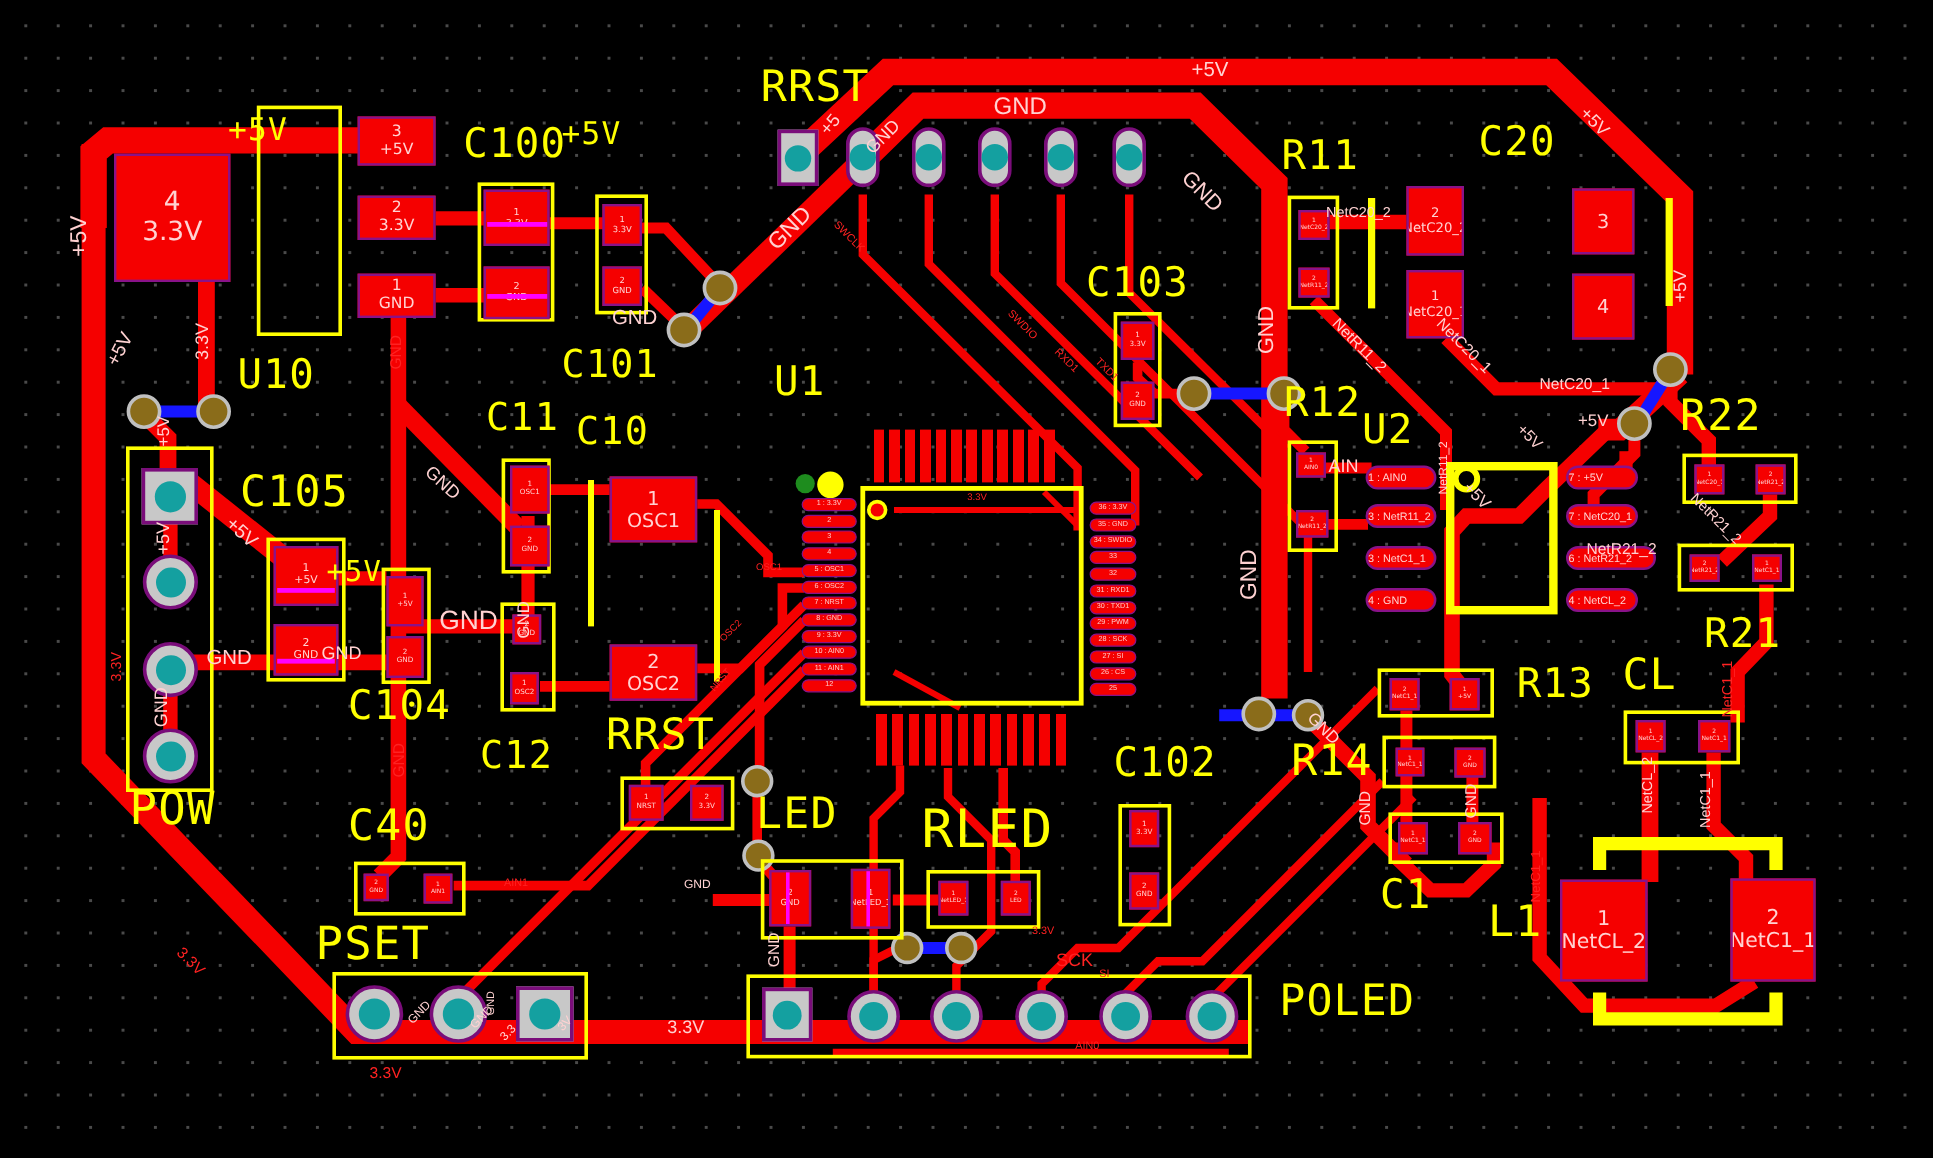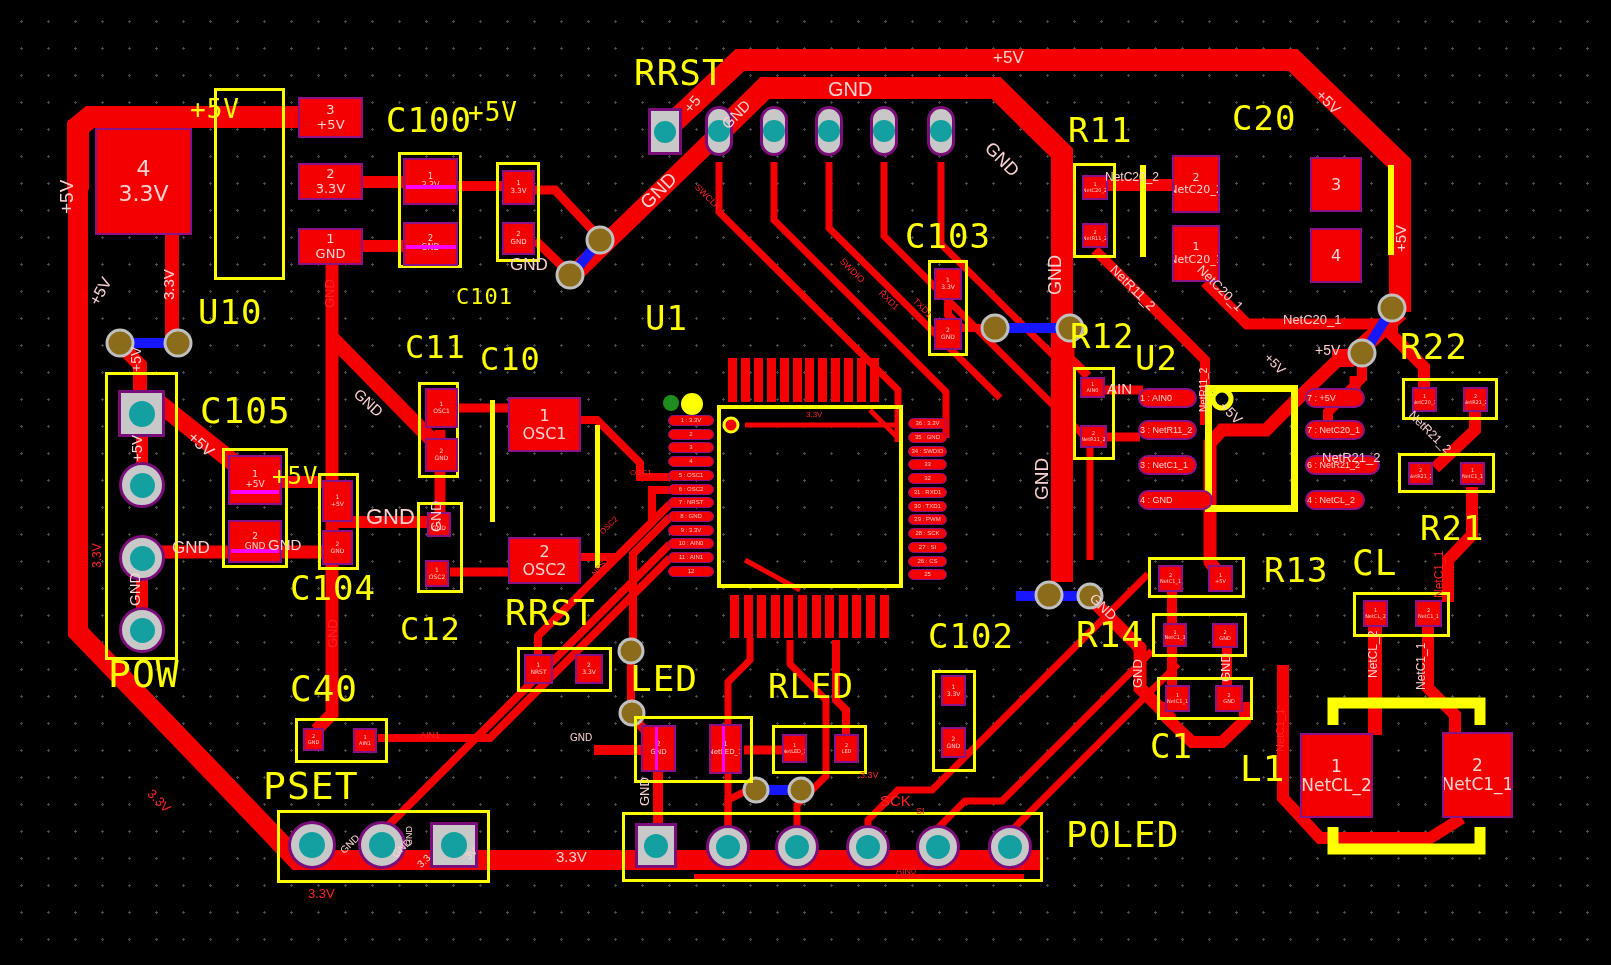--- a/index.html
+++ b/index.html
@@ -408,21 +408,21 @@
       <span>NetCL_2</span>
     </div>
 <div class="pad" style="left:1442px;top:732px;width:71px;height:86px;font-size:17px">
  <span>2</span>
       <span>NetC1_1</span>
     </div>
 
 <div class="u2pin" style="left:1138px;top:388px;width:59px;height:20px">1 : AIN0</div>
 <div class="u2pin" style="left:1138px;top:420px;width:59px;height:20px">3 : NetR11_2</div>
 <div class="u2pin" style="left:1138px;top:455px;width:59px;height:20px">3 : NetC1_1</div>
-<div class="u2pin" style="left:1138px;top:490px;width:75px;height:20px">4 : GND</div>
+<div class="u2pin" style="left:1138px;top:490px;width:59px;height:20px">4 : GND</div>
 <div class="u2pin" style="left:1305px;top:388px;width:60px;height:20px">7 : +5V</div>
 <div class="u2pin" style="left:1305px;top:420px;width:60px;height:20px">7 : NetC20_1</div>
 <div class="u2pin" style="left:1305px;top:455px;width:75px;height:20px">6 : NetR21_2</div>
 <div class="u2pin" style="left:1305px;top:490px;width:60px;height:20px">4 : NetCL_2</div>
 
 <div class="upin" style="left:668px;top:415px;width:46px;height:11px">1 : 3.3V</div>
 <div class="upin" style="left:668px;top:429px;width:46px;height:11px">2</div>
 <div class="upin" style="left:668px;top:442px;width:46px;height:11px">3</div>
 <div class="upin" style="left:668px;top:456px;width:46px;height:11px">4</div>
 <div class="upin" style="left:668px;top:470px;width:46px;height:11px">5 : OSC1</div>
@@ -510,34 +510,34 @@
     </div>
 <div class="cprd" style="left:988px;top:825px;width:44px;height:44px">
       <div class="teal" style="width:24px;height:24px"></div>
     </div>
 
 <div class="ref" style="left:634px;top:52px;font-size:36px">RRST</div>
 <div class="ref" style="left:386px;top:100px;font-size:34px">C100</div>
 <div class="ref" style="left:190px;top:94px;font-size:26px">+5V</div>
 <div class="ref" style="left:468px;top:97px;font-size:26px">+5V</div>
 <div class="ref" style="left:198px;top:292px;font-size:34px">U10</div>
-<div class="ref" style="left:456px;top:284px;font-size:22px">C101</div>
+<div class="ref" style="left:468px;top:284px;font-size:32px">C101</div>
 <div class="ref" style="left:645px;top:298px;font-size:34px">U1</div>
 <div class="ref" style="left:905px;top:216px;font-size:34px">C103</div>
 <div class="ref" style="left:1068px;top:110px;font-size:34px">R11</div>
 <div class="ref" style="left:1232px;top:98px;font-size:34px">C20</div>
 <div class="ref" style="left:200px;top:390px;font-size:36px">C105</div>
 <div class="ref" style="left:272px;top:462px;font-size:24px">+5V</div>
 <div class="ref" style="left:405px;top:328px;font-size:32px">C11</div>
 <div class="ref" style="left:480px;top:340px;font-size:32px">C10</div>
 <div class="ref" style="left:290px;top:568px;font-size:34px">C104</div>
 <div class="ref" style="left:400px;top:610px;font-size:32px">C12</div>
 <div class="ref" style="left:505px;top:592px;font-size:36px">RRST</div>
 <div class="ref" style="left:630px;top:658px;font-size:36px">LED</div>
-<div class="ref" style="left:768px;top:666px;font-size:34px">RLED</div>
+<div class="ref" style="left:768px;top:666px;font-size:44px">RLED</div>
 <div class="ref" style="left:928px;top:616px;font-size:34px">C102</div>
 <div class="ref" style="left:108px;top:652px;font-size:38px">POW</div>
 <div class="ref" style="left:290px;top:668px;font-size:36px">C40</div>
 <div class="ref" style="left:263px;top:764px;font-size:38px">PSET</div>
 <div class="ref" style="left:1066px;top:814px;font-size:36px">POLED</div>
 <div class="ref" style="left:1070px;top:316px;font-size:34px">R12</div>
 <div class="ref" style="left:1135px;top:338px;font-size:34px">U2</div>
 <div class="ref" style="left:1400px;top:326px;font-size:36px">R22</div>
 <div class="ref" style="left:1420px;top:508px;font-size:34px">R21</div>
 <div class="ref" style="left:1264px;top:550px;font-size:34px">R13</div>

